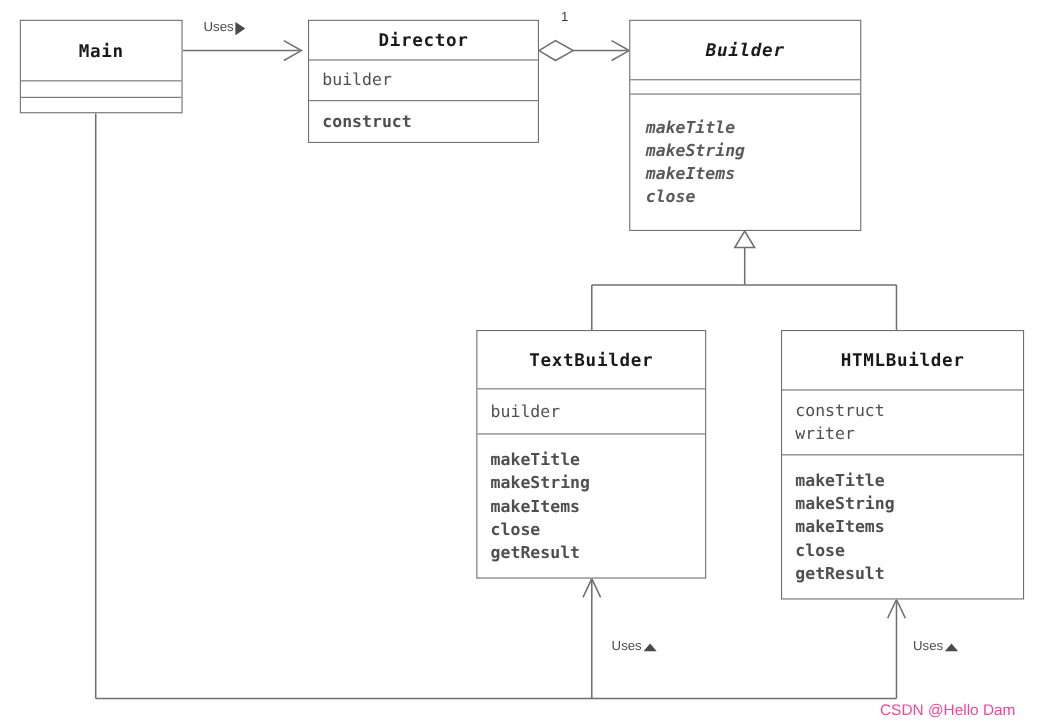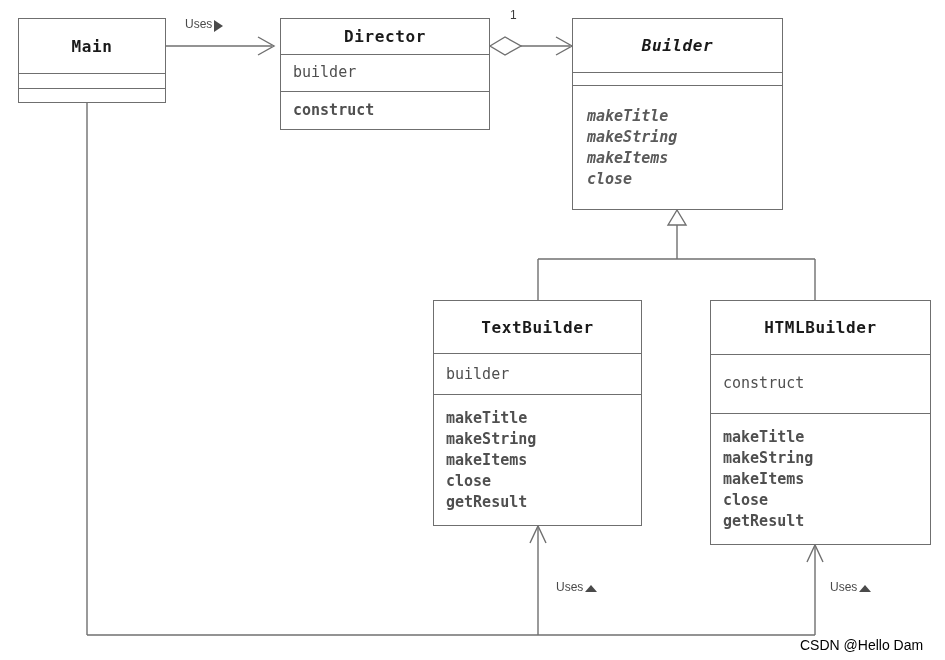--- a/index.html
+++ b/index.html
@@ -111,21 +111,21 @@
     position: absolute;
     font-family: "Liberation Sans", sans-serif;
     font-size: 12px;
     color: #3b3b3b;
     white-space: nowrap;
   }
   .watermark {
     position: absolute;
     font-family: "Liberation Sans", sans-serif;
     font-size: 14px;
-    color: #000000;
+    color: #ec4899;
     white-space: nowrap;
   }
 </style>
 </head>
 <body>
 
 <div id="canvas">
 
   <svg id="edges" viewBox="0 0 945 660" xmlns="http://www.w3.org/2000/svg">
     <g stroke="#6f6f6f" stroke-width="1.4" fill="none" shape-rendering="geometricPrecision">
@@ -209,20 +209,21 @@
       <div class="member">getResult</div>
     </div>
   </div>
 
   <div class="umlbox" style="left:710px; top:300px; width:221px; height:245px;">
     <div class="compartment title-comp" style="height:54px;">
       <span class="cls-title">HTMLBuilder</span>
     </div>
     <div class="compartment member-list" style="height:60px;">
       <div class="member">construct</div>
+      <div class="member">writer</div>
     </div>
     <div class="compartment member-list last" style="height:131px;">
       <div class="member">makeTitle</div>
       <div class="member">makeString</div>
       <div class="member">makeItems</div>
       <div class="member">close</div>
       <div class="member">getResult</div>
     </div>
   </div>
 

